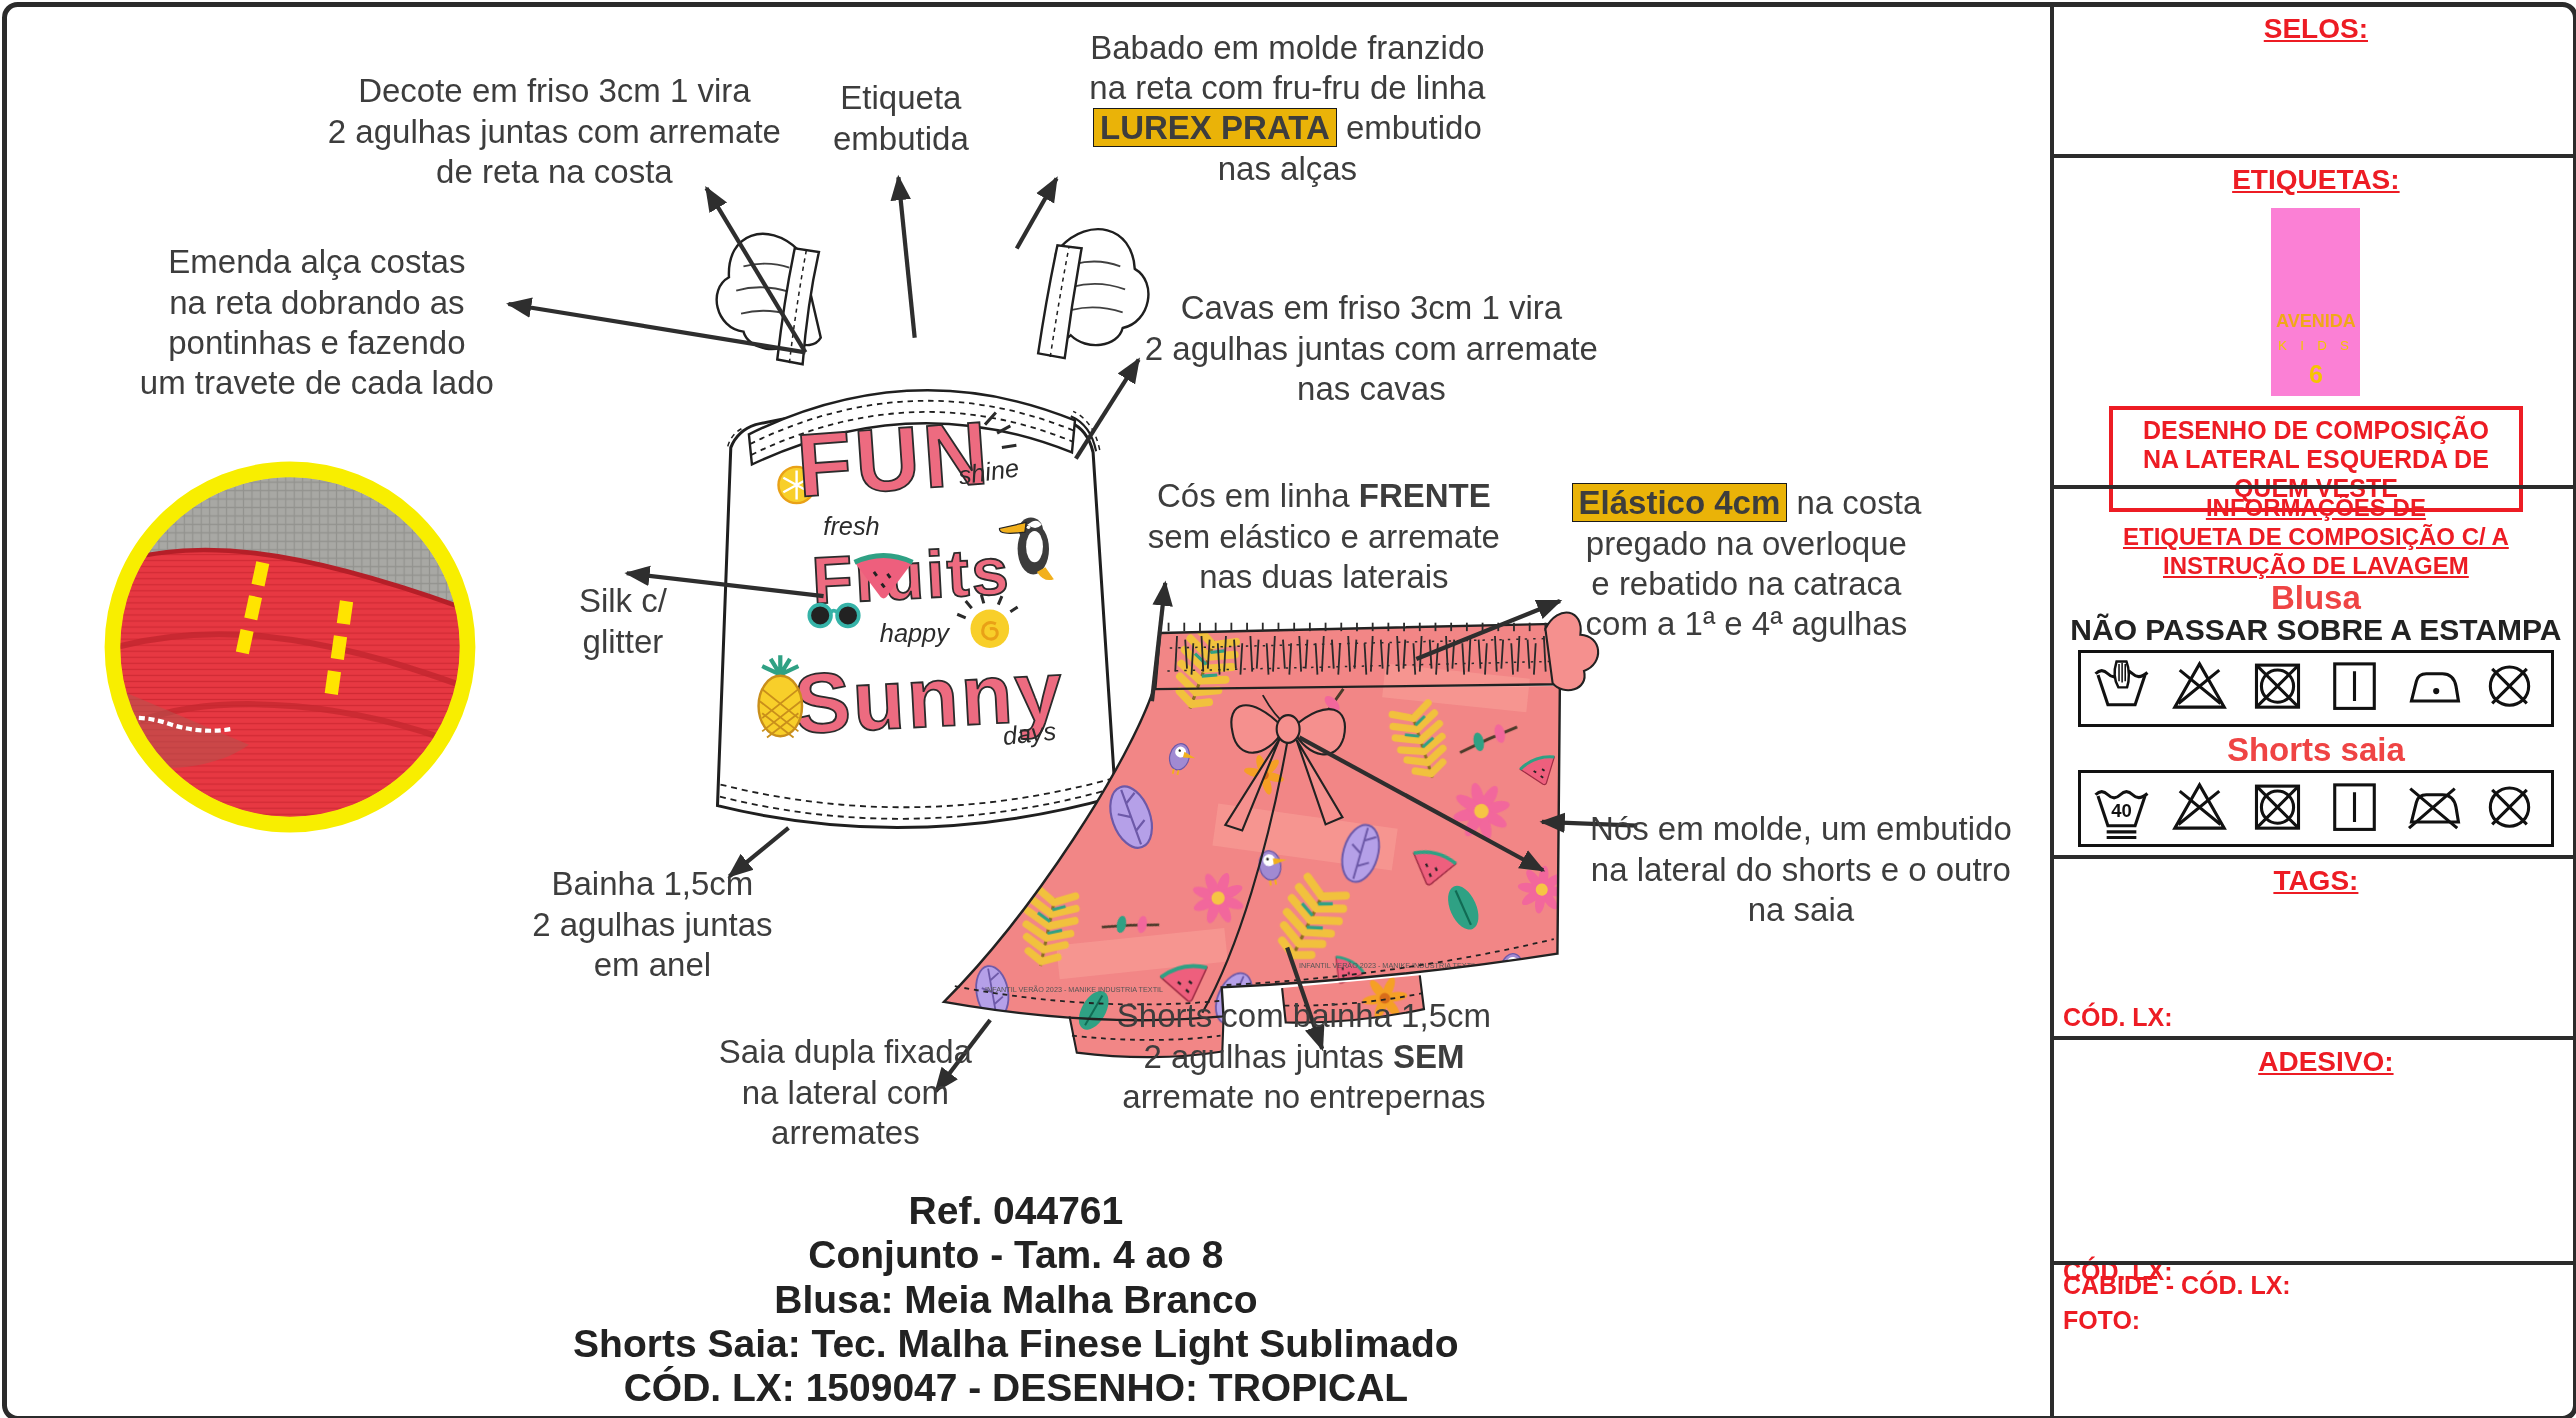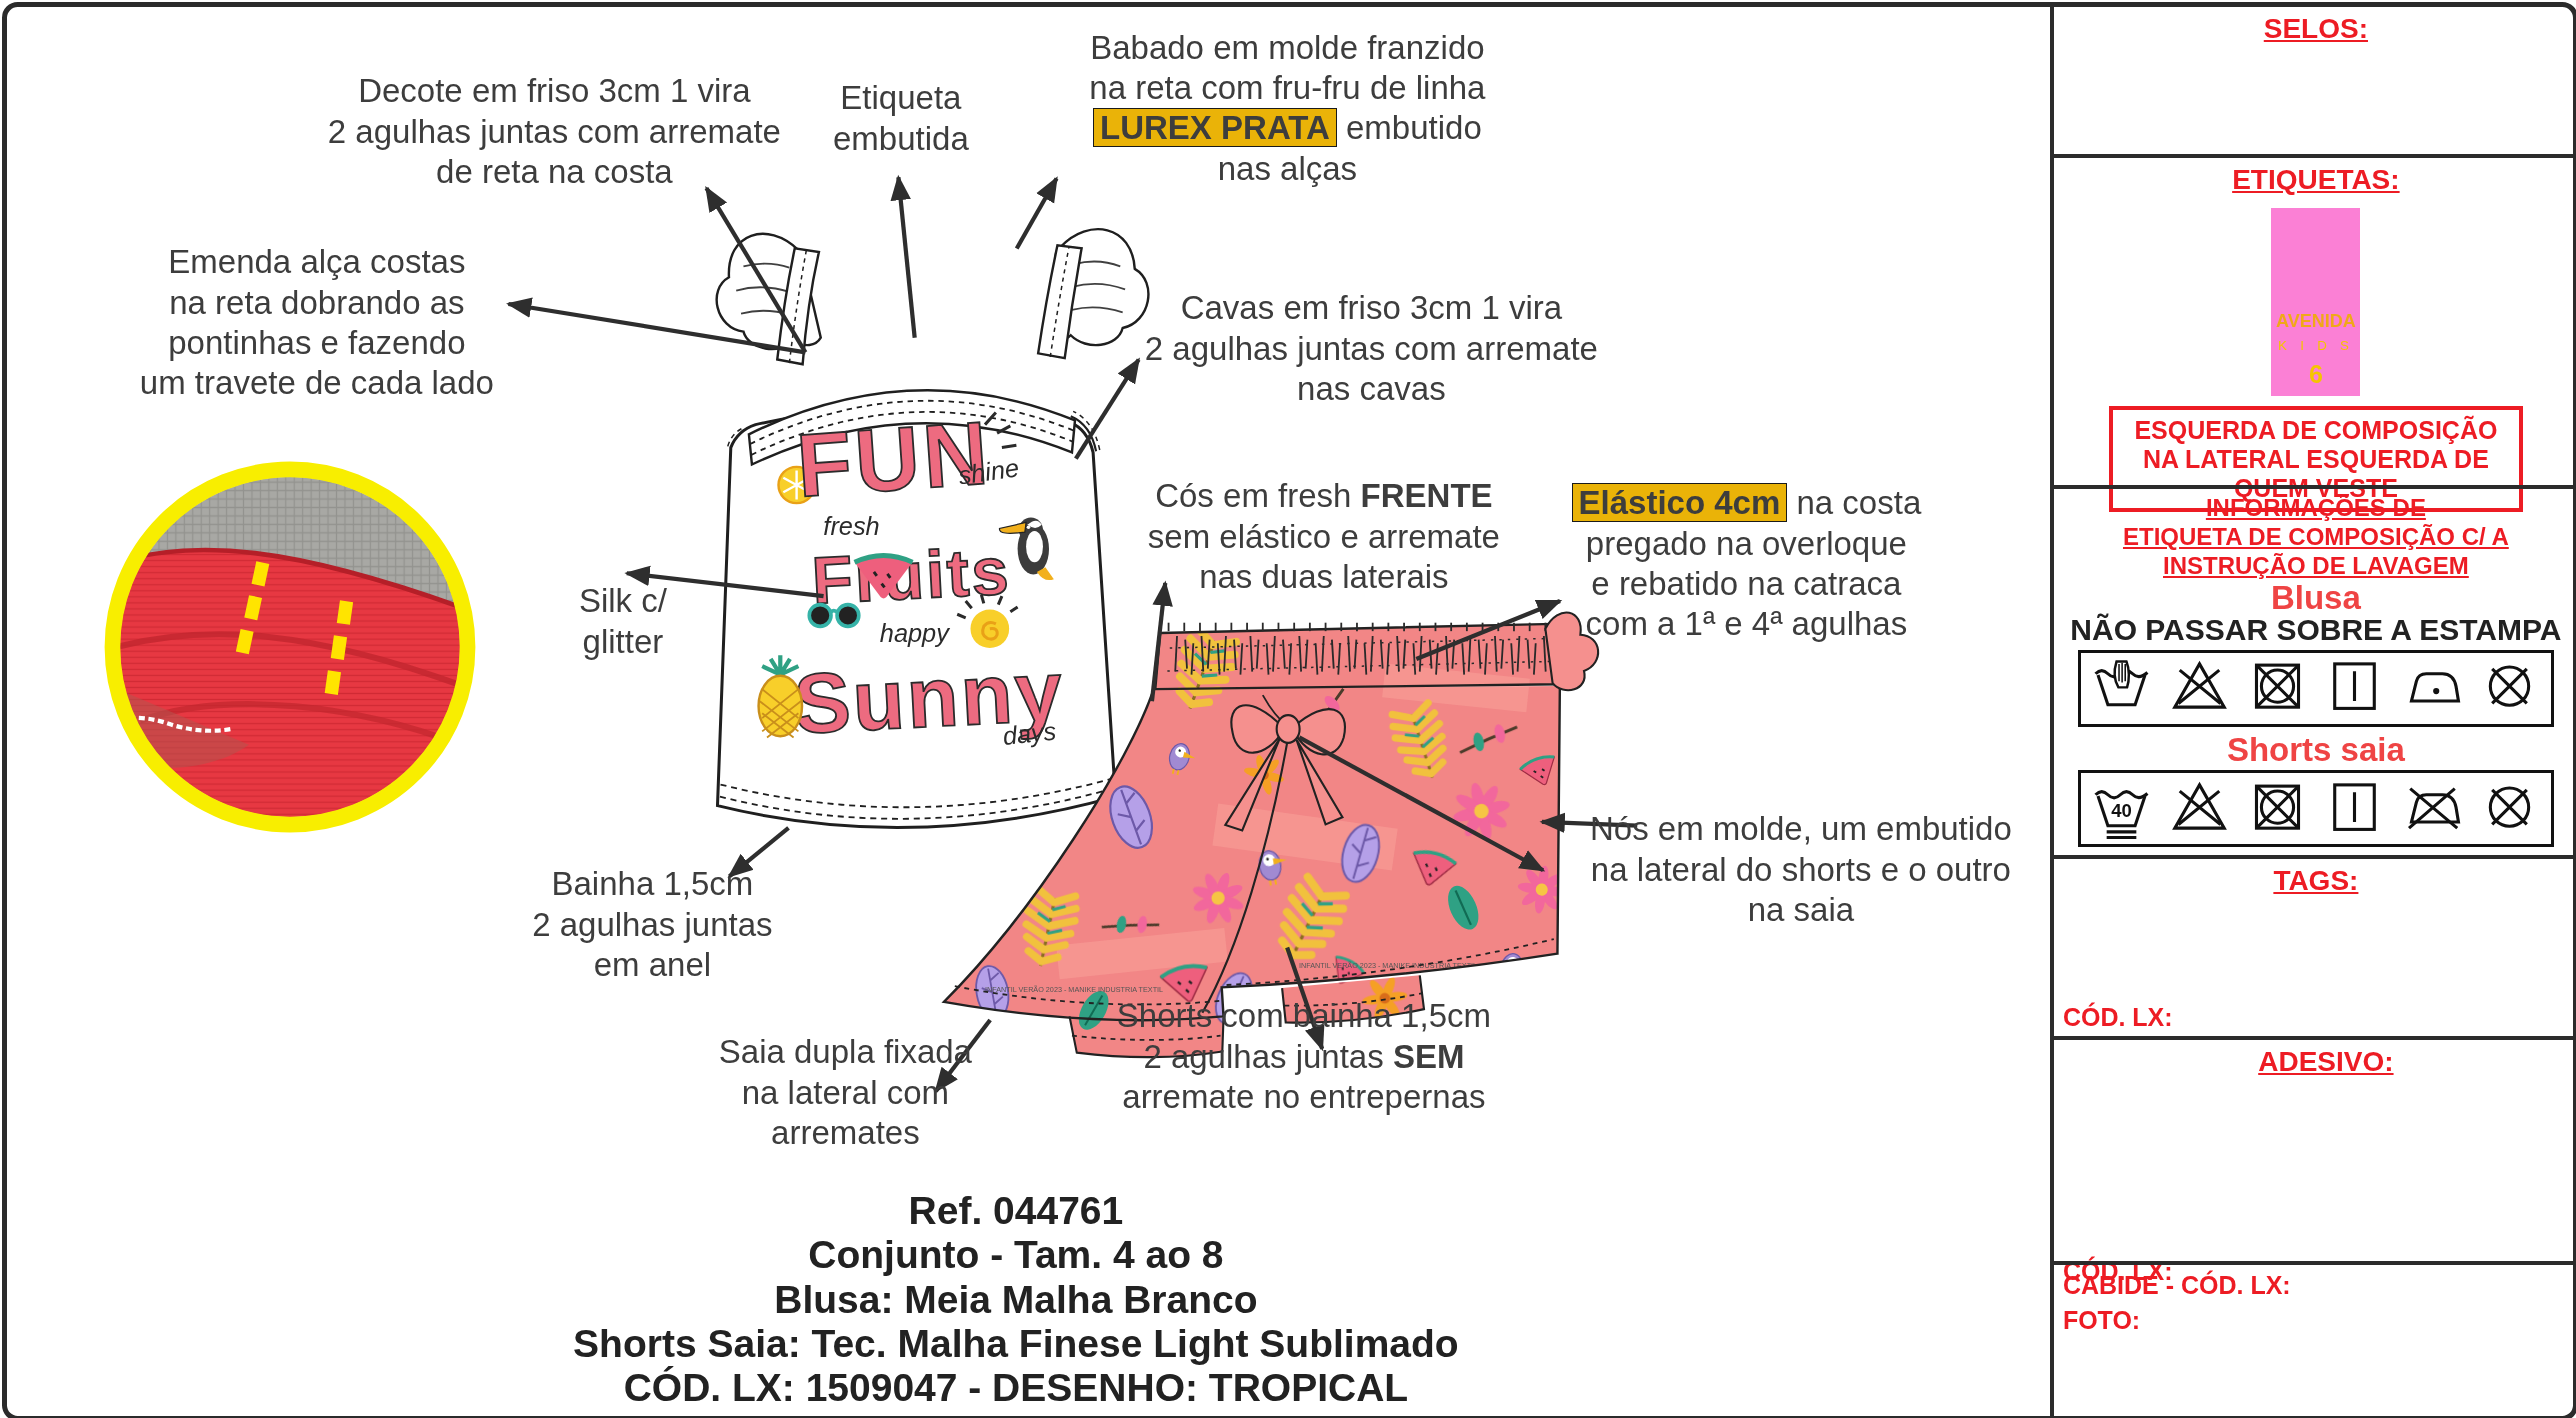--- a/index.html
+++ b/index.html
@@ -423,21 +423,21 @@
   <div class="note" style="left:1062px;top:281px;width:604px;">
     <div>Cavas em friso 3cm 1 vira</div>
       <div>2 agulhas juntas com arremate</div>
       <div>nas cavas</div>
   </div>
   <div class="note" style="left:531px;top:574px;width:169px;">
     <div>Silk c/</div>
       <div>glitter</div>
   </div>
   <div class="note" style="left:1045px;top:469px;width:543px;">
-    <div><span>Cós em fresh </span><span class="b">FRENTE</span></div>
+    <div><span>Cós em linha </span><span class="b">FRENTE</span></div>
     <div>sem elástico e arremate</div>
       <div>nas duas laterais</div>
   </div>
   <div class="note" style="left:1449px;top:476px;width:580px;">
     <div><span class="hl">Elástico 4cm</span><span> na costa</span></div>
     <div>pregado na overloque</div>
       <div>e rebatido na catraca</div>
       <div>com a 1ª e 4ª agulhas</div>
   </div>
   <div class="note" style="left:1549px;top:802px;width:489px;">
@@ -474,21 +474,21 @@
       <div class="side-head">SELOS:</div>
     </div>
     <div class="side-sec s2 sec-div">
       <div class="side-head">ETIQUETAS:</div>
       <div class="brand-label">
         <div class="brand-name">AVENIDA</div>
         <div class="brand-sub">K I D S</div>
         <div class="brand-size">6</div>
       </div>
       <div class="comp-box">
-        <div>ESQUERDA DE COMPOSIÇÃO</div>
+        <div>DESENHO DE COMPOSIÇÃO</div>
         <div>NA LATERAL ESQUERDA DE</div>
         <div>QUEM VESTE</div>
       </div>
     </div>
     <div class="side-sec s3 sec-div">
       <div class="info-head">
         <div>INFORMAÇÕES DE</div>
         <div>ETIQUETA DE COMPOSIÇÃO C/ A</div>
         <div>INSTRUÇÃO DE LAVAGEM</div>
       </div>

